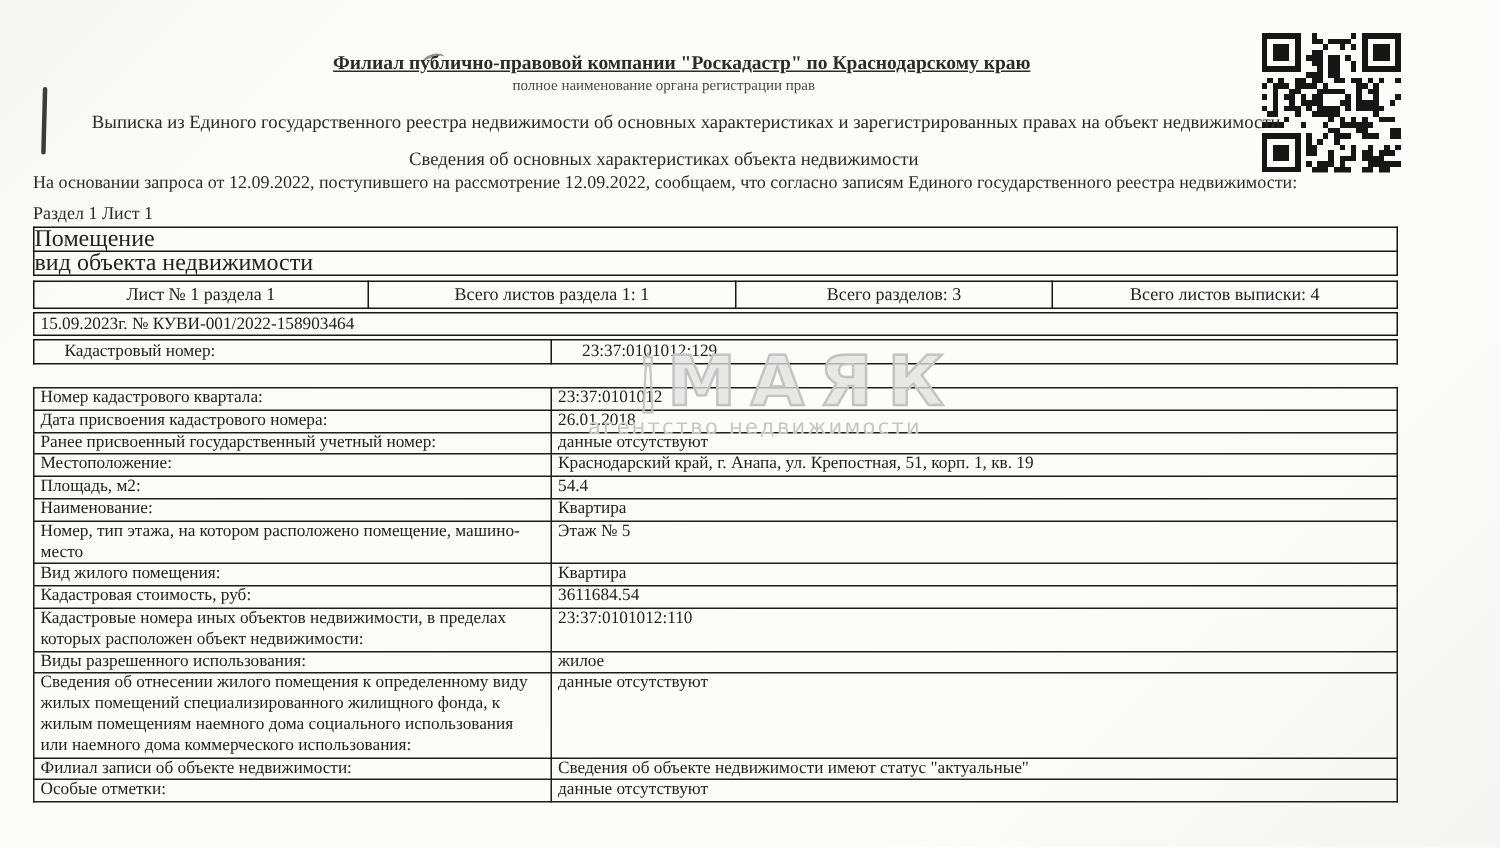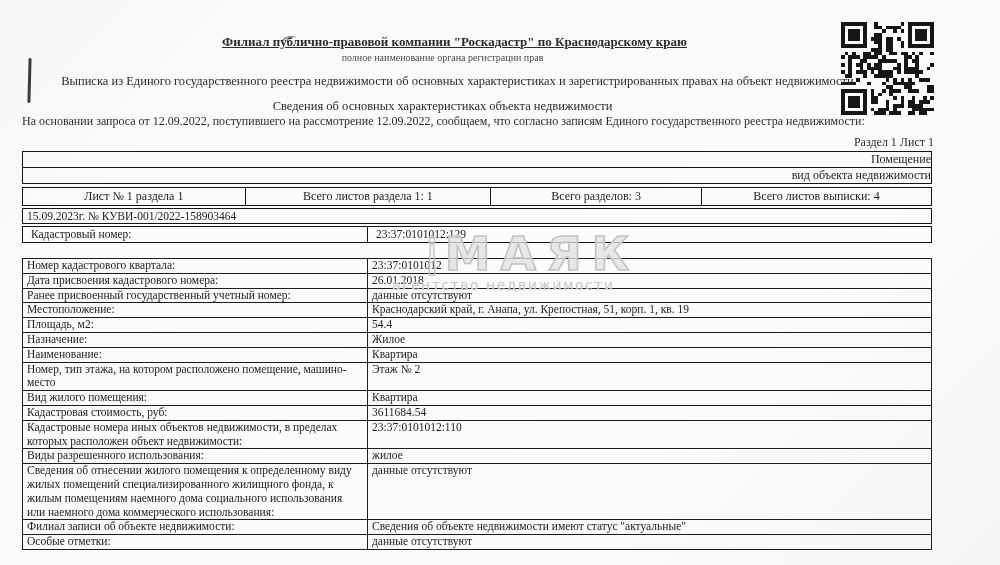--- a/index.html
+++ b/index.html
@@ -11,33 +11,33 @@
   }
   .abs{position:absolute;}
 
   
   .header{left:0;top:34px;width:885px;text-align:center;}
   .org-title{font-size:13px;font-weight:bold;text-decoration:underline;color:#2b2b2b;padding-left:24px;}
   .org-subtitle{font-size:10px;color:#4a4a4a;margin-top:2px;}
   .doc-title{font-size:12.5px;margin-top:11px;white-space:nowrap;color:#2b2b2b;margin-left:30px;}
   .doc-subtitle{font-size:12.5px;margin-top:10px;color:#2b2b2b;}
   .request-line{left:22px;top:114px;width:950px;font-size:12px;white-space:nowrap;color:#2b2b2b;}
-  .section-label{left:22px;top:135px;width:912px;text-align:right;font-size:12px;color:#2b2b2b;}
+  .section-label{left:22px;top:135px;width:912px;font-size:12px;color:#2b2b2b;}
 
   
   table{border-collapse:collapse;table-layout:fixed;width:910px;color:#222;}
   td,th{border:1px solid #1d1d1d;font-weight:normal;vertical-align:top;text-align:left;}
   .t-object{left:22px;top:151px;}
-  .t-object td{text-align:right;font-size:12px;height:15px;line-height:15px;padding:0;border:1.5px solid #161616;}
+  .t-object td{text-align:left;font-size:16px;height:15px;line-height:15px;padding:0;border:1.5px solid #161616;}
   .t-sheets{left:22px;top:187px;}
   .t-sheets td{text-align:center;font-size:12px;height:17px;line-height:17px;padding:0;border:1.5px solid #161616;}
   .t-number{left:22px;top:208px;}
   .t-number td{font-size:11.5px;height:14px;line-height:14px;padding:0 4px;border:1.5px solid #161616;}
   .t-cadnum{left:22px;top:226px;}
-  .t-cadnum td{font-size:11.5px;height:15px;line-height:15px;padding:0 8px;border:1.5px solid #161616;}
+  .t-cadnum td{font-size:11.5px;height:15px;line-height:15px;padding:0 20px;border:1.5px solid #161616;}
   .t-main{left:22px;top:258px;border:1.5px solid #111;}
   .t-main td{font-size:11.5px;line-height:13.8px;padding:0 4px;}
 
   
   .qr{left:841px;top:22px;width:93px;height:93px;}
 
   
   .watermark{left:392px;top:232px;width:280px;text-align:left;pointer-events:none;z-index:6;}
   .wm-row{display:flex;align-items:flex-end;justify-content:center;gap:6px;}
   .wm-title{
@@ -355,30 +355,26 @@
       </tr>
     <tr>
         <td>Местоположение:</td>
         <td>Краснодарский край, г. Анапа, ул. Крепостная, 51, корп. 1, кв. 19</td>
       </tr>
     <tr>
         <td>Площадь, м2:</td>
         <td>54.4</td>
       </tr>
     <tr>
-        <td>Назначение:</td>
-        <td>Жилое</td>
-      </tr>
-    <tr>
         <td>Наименование:</td>
         <td>Квартира</td>
       </tr>
     <tr>
         <td>Номер, тип этажа, на котором расположено помещение, машино-место</td>
-        <td>Этаж № 2</td>
+        <td>Этаж № 5</td>
       </tr>
     <tr>
         <td>Вид жилого помещения:</td>
         <td>Квартира</td>
       </tr>
     <tr>
         <td>Кадастровая стоимость, руб:</td>
         <td>3611684.54</td>
       </tr>
     <tr>

